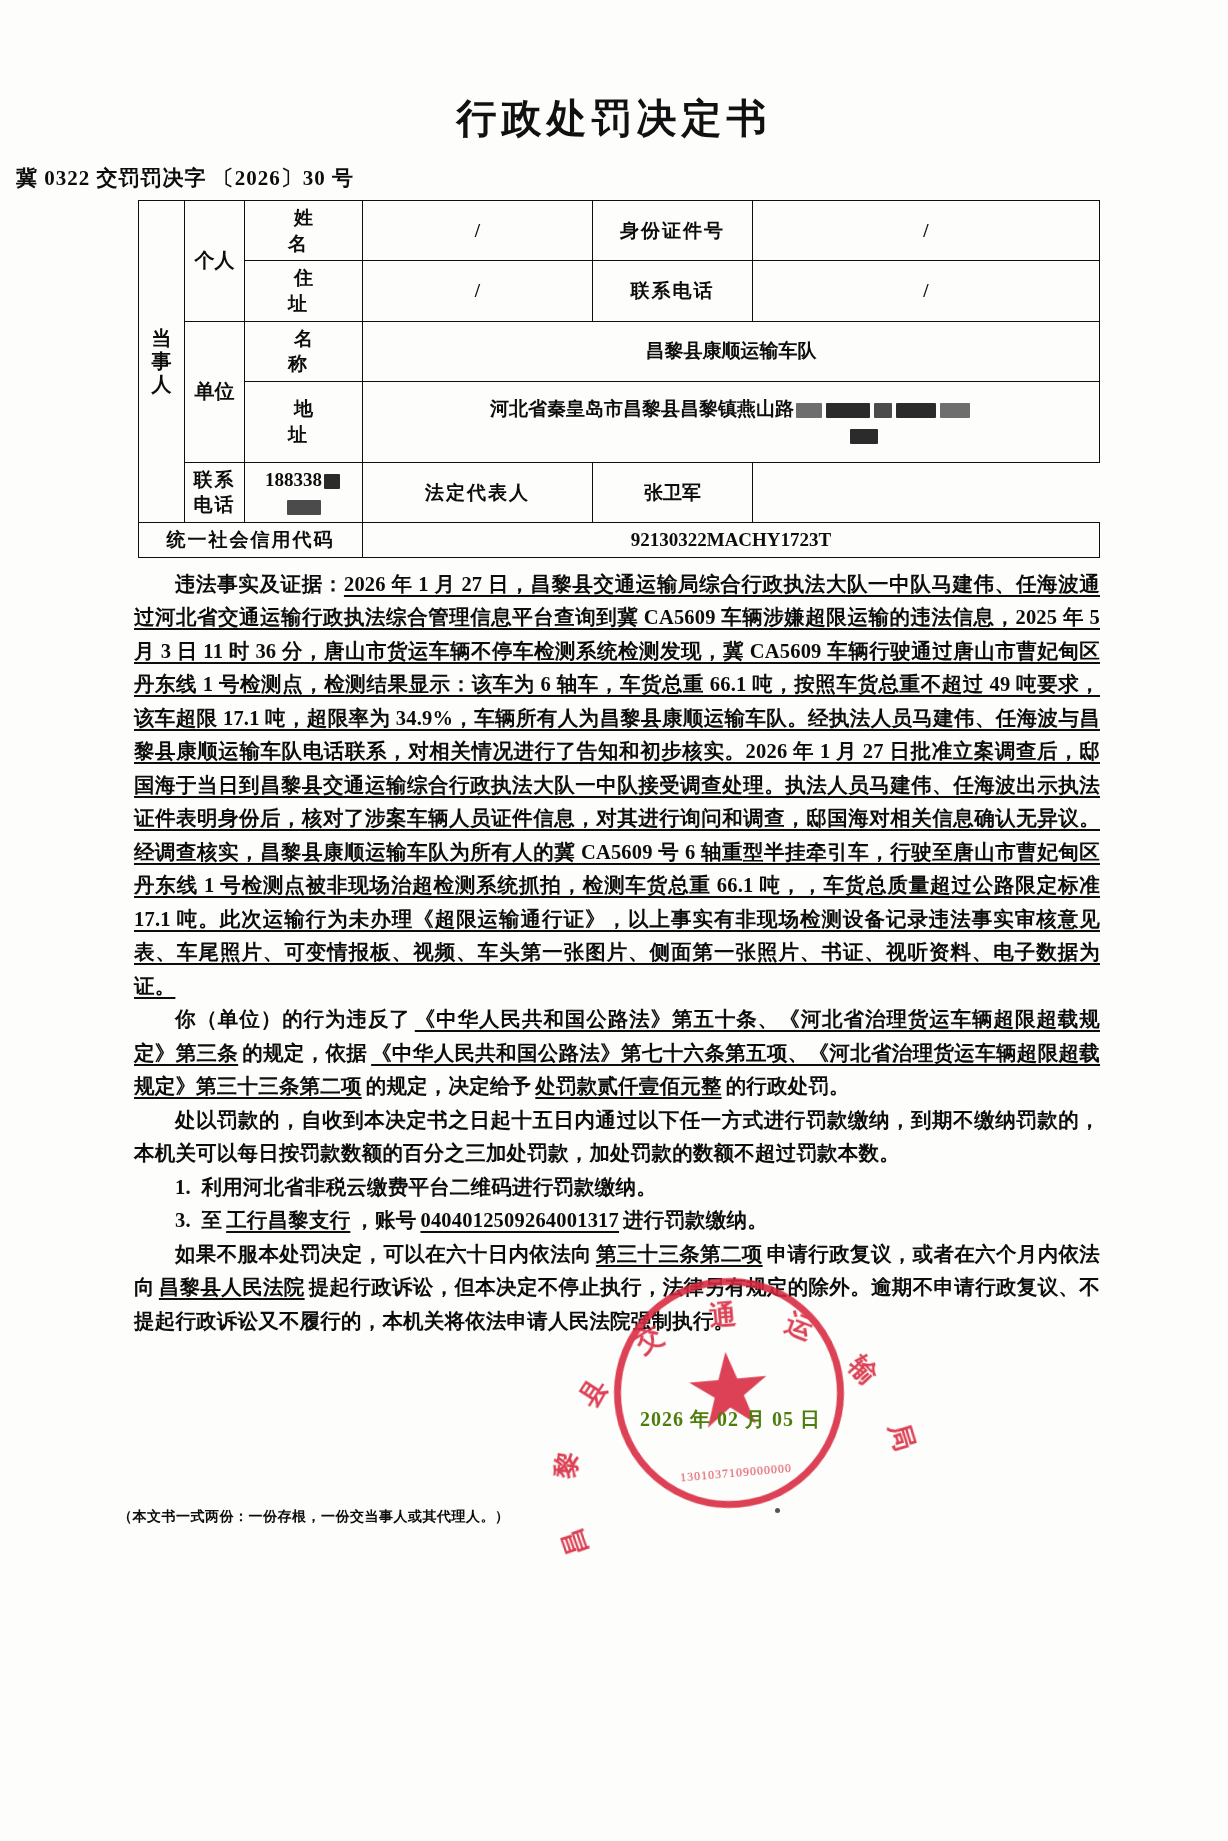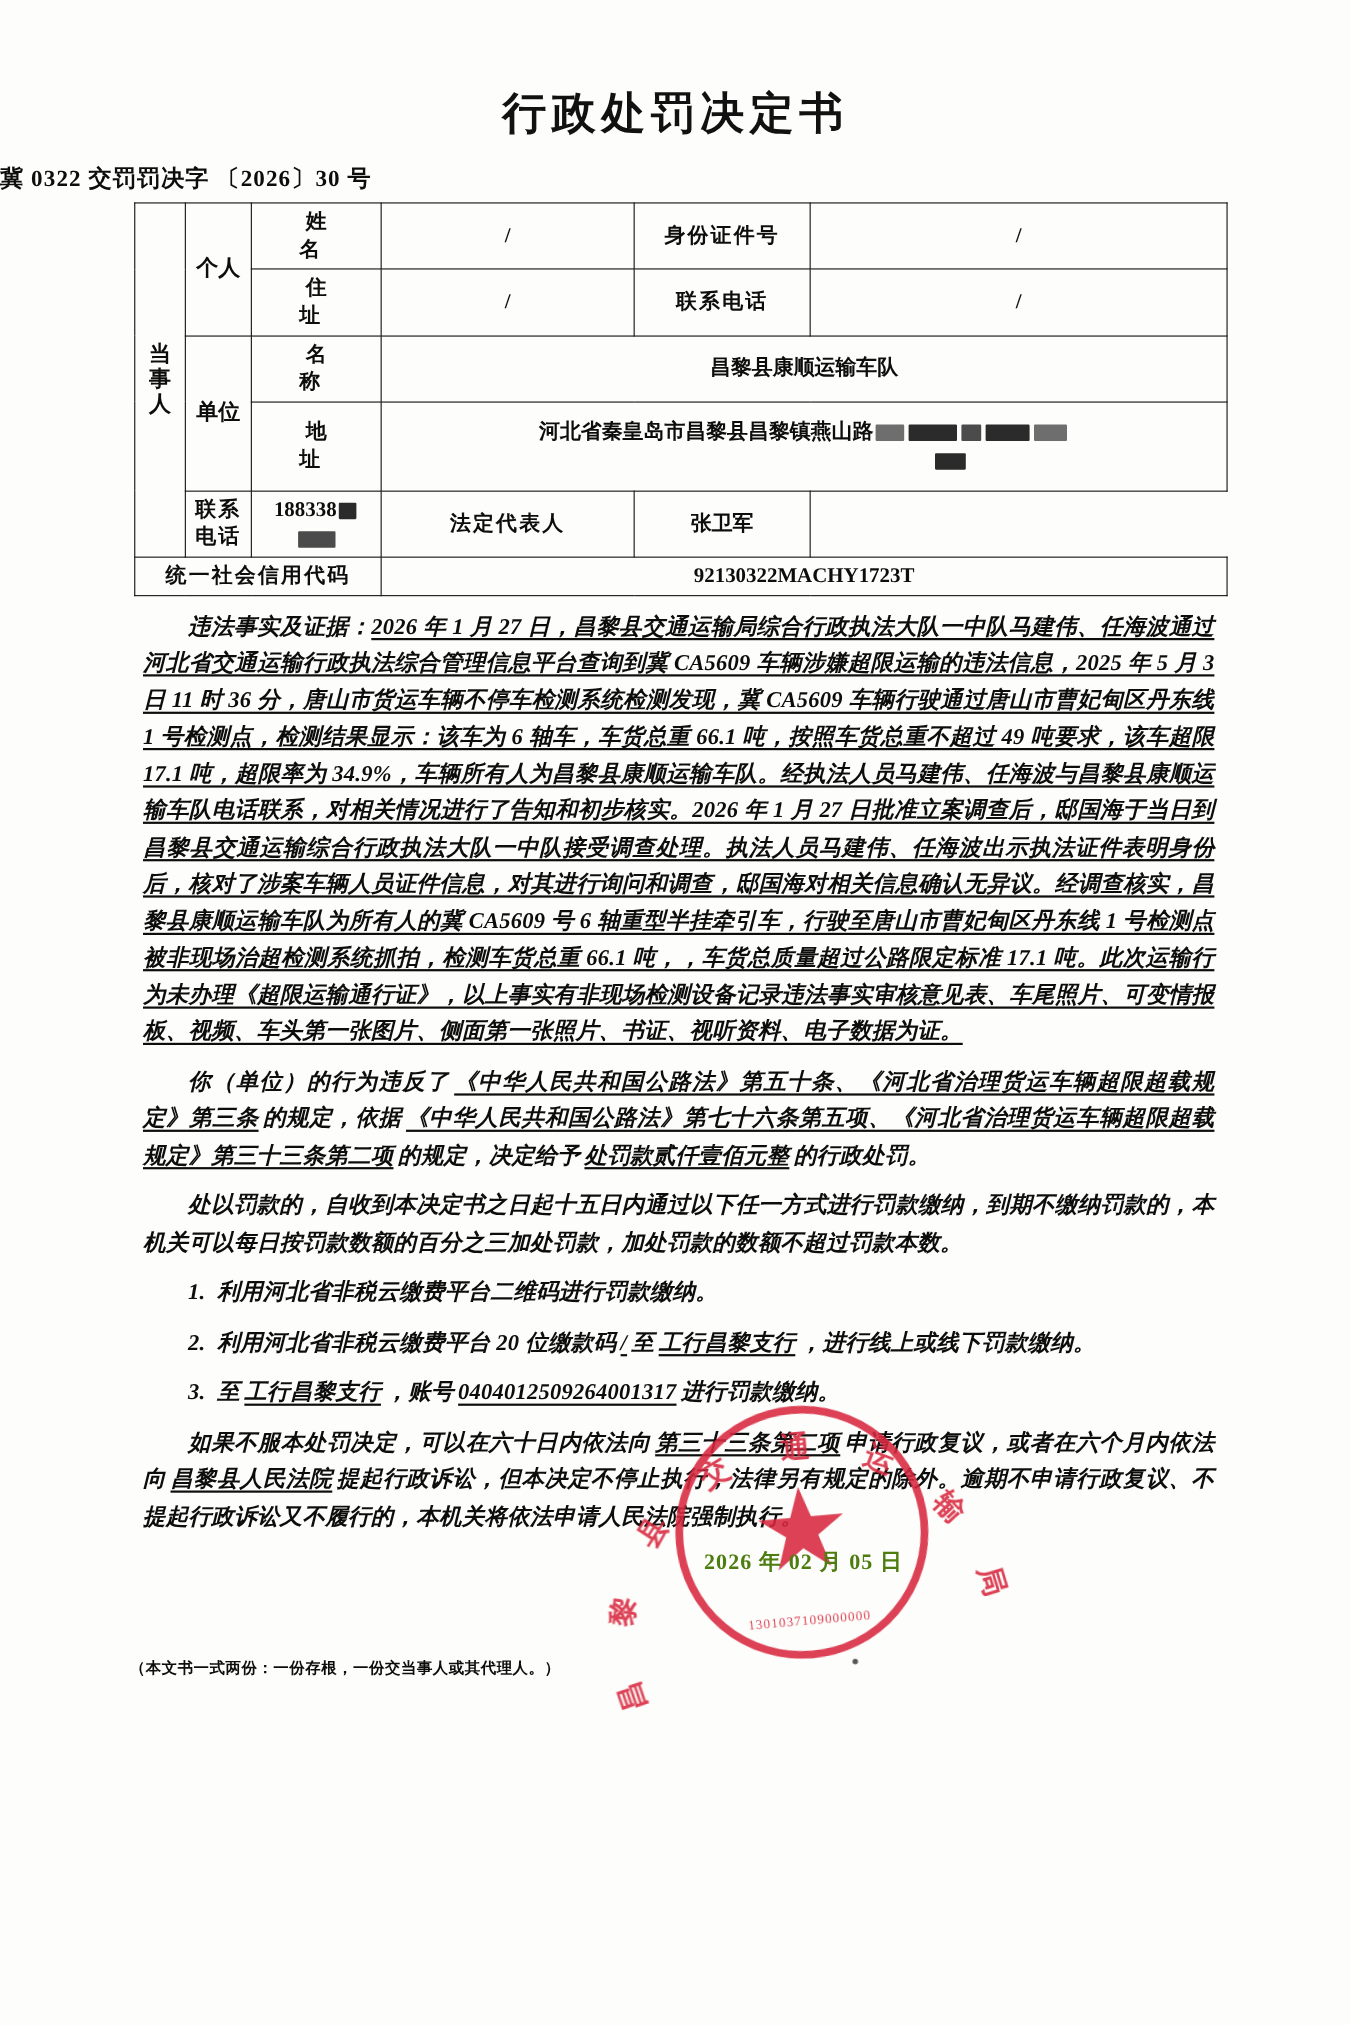--- a/index.html
+++ b/index.html
@@ -6,21 +6,21 @@
   body{
     width:1228px;height:1841px;
     background:#fdfdfb;
     font-family:"Liberation Serif","DejaVu Serif",serif;
     color:#0d0d0d;
     position:relative;
     overflow:hidden;
   }
   .page{
     position:absolute;inset:0;
-    padding:0;
+    padding:16px;
   }
   
   .title{
     text-align:center;
     font-size:40px;
     font-weight:bold;
     letter-spacing:5px;
     margin-top:75px;
     font-family:"Liberation Sans","DejaVu Sans",sans-serif;
     color:#111;
@@ -68,21 +68,21 @@
   .redact.d{background:#2b2b2b;}
   
   .body{
     margin:10px 112px 0 118px;
     font-size:20.5px;
     line-height:33.5px;
     font-weight:bold;
     text-align:justify;
     letter-spacing:0.2px;
   }
-  .body p{margin:12px;font-style:italic;}
+  .body p{margin:0;}
   .indent{text-indent:2em;}
   .u{
     text-decoration:underline;
     text-underline-offset:4px;
   }
   .fill{
     text-decoration:underline;
     text-underline-offset:4px;
     padding:0 4px;
   }
@@ -218,23 +218,20 @@
     <p class="indent para-block">
       <span>你（单位）的行为违反了</span><span class="fill">《中华人民共和国公路法》第五十条、《河北省治理货运车辆超限超载规定》第三条</span><span>的规定，依据</span><span class="fill">《中华人民共和国公路法》第七十六条第五项、《河北省治理货运车辆超限超载规定》第三十三条第二项</span><span>的规定，决定给予</span><span class="fill">处罚款贰仟壹佰元整</span><span>的行政处罚。</span>
     </p>
 
     <p class="indent para-block">处以罚款的，自收到本决定书之日起十五日内通过以下任一方式进行罚款缴纳，到期不缴纳罚款的，本机关可以每日按罚款数额的百分之三加处罚款，加处罚款的数额不超过罚款本数。</p>
 
     <p class="list-item">
       <span>1.</span>&nbsp;&nbsp;<span>利用河北省非税云缴费平台二维码进行罚款缴纳。</span>
     </p>
 
-    <p class="list-item">
-      <span>2.</span>&nbsp;&nbsp;<span>利用河北省非税云缴费平台 20 位缴款码</span><span class="fill">/</span><span>至</span><span class="fill">工行昌黎支行</span><span>，进行线上或线下罚款缴纳。</span>
-    </p>
 
     <p class="list-item">
       <span>3.</span>&nbsp;&nbsp;<span>至</span><span class="fill">工行昌黎支行</span><span>，账号</span><span class="fill">0404012509264001317</span><span>进行罚款缴纳。</span>
     </p>
 
 
     <p class="indent para-block">
       <span>如果不服本处罚决定，可以在六十日内依法向</span><span class="fill">第三十三条第二项</span><span>申请行政复议，或者在六个月内依法向</span><span class="fill">昌黎县人民法院</span><span>提起行政诉讼，但本决定不停止执行，法律另有规定的除外。逾期不申请行政复议、不提起行政诉讼又不履行的，本机关将依法申请人民法院强制执行。</span>
     </p>
 

